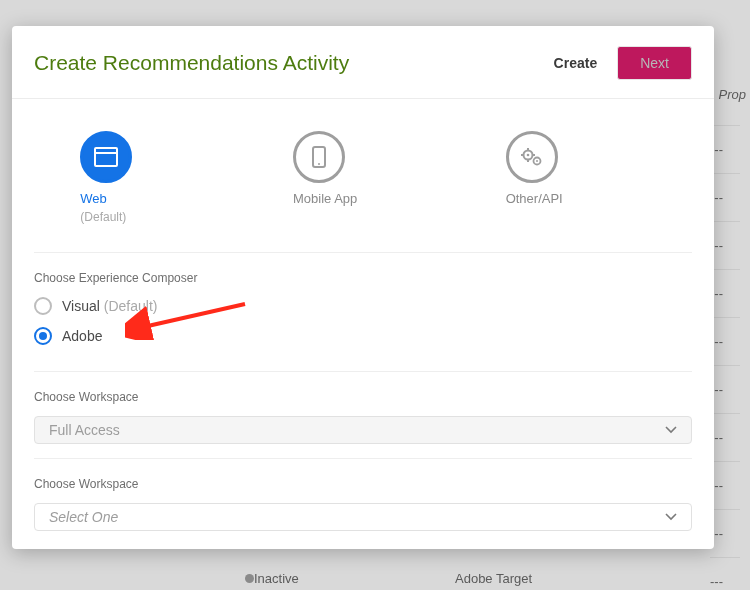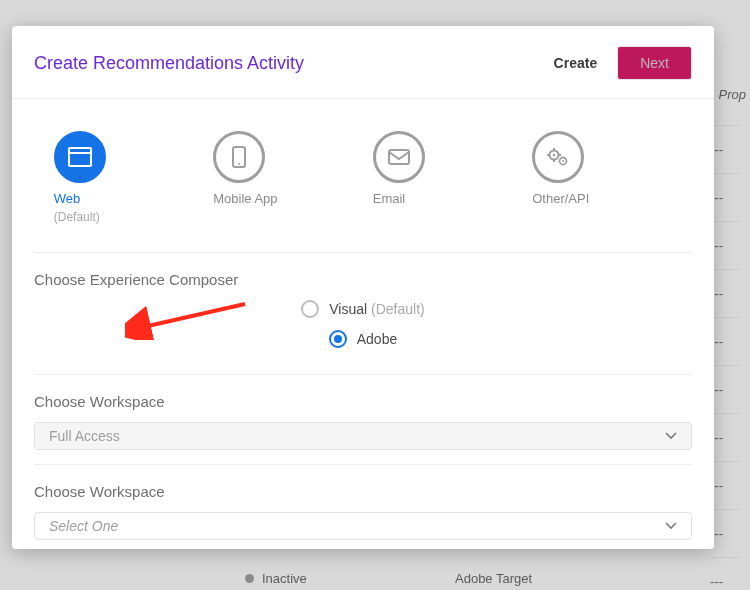--- a/index.html
+++ b/index.html
@@ -2,37 +2,37 @@
 <html><head>
 <meta charset="utf-8">
 <style>
   * { box-sizing: border-box; margin: 0; padding: 0; }
   html, body { width: 750px; height: 590px; overflow: hidden; font-family: -apple-system, BlinkMacSystemFont, "Segoe UI", Arial, sans-serif; }
   body { background: #d9d9d9; position: relative; }
 
   
   .bg-col-head { position:absolute; top:87px; right:0; color:#5a5a5a; font-size:13px; }
   .bg-row { position:absolute; right:10px; color:#5a5a5a; font-size:13px; width:30px; text-align:left; border-top:1px solid #c9c9c9; padding-top:16px; height:48px;}
-  .bg-status { position:absolute; left:245px; bottom:4px; color:#5a5a5a; font-size:13px; display:flex; align-items:center; gap:8px;}
+  .bg-status { position:absolute; left:245px; bottom:4px; color:#5a5a5a; font-size:13px; display:flex; align-items:center; }
   .bg-status .dot { width:9px; height:9px; border-radius:50%; background:#8a8a8a; display:inline-block;}
   .bg-target { position:absolute; left:455px; bottom:4px; color:#5a5a5a; font-size:13px;}
   .bg-head { position:absolute; top:0; left:52px; color:#5a5a5a; font-size:12px;}
 
   .modal {
     position:absolute; left:12px; top:26px; width:702px; height:523px;
     background:#fff; border-radius:4px; box-shadow:0 4px 20px rgba(0,0,0,0.25);
     padding: 0;
   }
 
   .modal-header {
     display:flex; align-items:center; justify-content:space-between;
     padding: 20px 22px 18px 22px;
     border-bottom:1px solid #ececec;
   }
-  .modal-title { font-size:18px; font-weight:300; color:#6d28d9; }
+  .modal-title { font-size:21px; font-weight:300; color:#4d7c0f; }
   .modal-actions { display:flex; align-items:center; gap:20px; }
   .cancel-btn { background:none; border:none; font-size:14px; font-weight:600; color:#3a3a3a; cursor:pointer; }
   .next-btn { background:#be185d; border:1px solid #e6e6e6; color:#b7b7b7; font-size:14px; font-weight:400; padding:8px 22px; border-radius:3px; cursor:default; }
 
   .modal-body { padding: 0 22px 0 22px; }
 
   .channel-row {
     display:flex; justify-content:space-around; align-items:flex-start;
     padding: 32px 10px 28px 10px;
     border-bottom:1px solid #eeeeee;
@@ -43,23 +43,23 @@
     border:3px solid #9e9e9e; display:flex; align-items:center; justify-content:center;
     color:#9e9e9e;
   }
   .channel.active .circle { background:#1473e6; border-color:#1473e6; color:#fff; }
   .channel .label { font-size:13px; color:#8a8a8a; }
   .channel.active .label { color:#1473e6; font-weight:500; }
   .channel .sublabel { font-size:12px; color:#a9a9a9; margin-top:-4px;}
 
   .section { padding: 18px 0 14px 0; border-bottom:1px solid #eeeeee; }
   .section:last-child { border-bottom:none; padding-bottom:0;}
-  .section-title { font-size:15px; color:#6f6f6f; margin-bottom:12px; }
-
-  .radio-row { display:flex; align-items:center; gap:10px; margin-bottom:12px; cursor:pointer;justify-content:center; }
+  .section-title { font-size:12px; color:#6f6f6f; margin-bottom:12px; }
+
+  .radio-row { display:flex; align-items:center; gap:10px; margin-bottom:12px; cursor:pointer; }
   .radio-outer { width:18px; height:18px; border-radius:50%; border:2px solid #bdbdbd; display:flex; align-items:center; justify-content:center; }
   .radio-row.selected .radio-outer { border-color:#1473e6; }
   .radio-inner { width:8px; height:8px; border-radius:50%; background:transparent; }
   .radio-row.selected .radio-inner { background:#1473e6; }
   .radio-label { font-size:14px; color:#4b4b4b; }
   .radio-label .default { color:#a9a9a9; }
 
   .select {
     width:100%; height:28px; border:1px solid #e1e1e1; border-radius:4px;
     display:flex; align-items:center; justify-content:space-between;
@@ -124,29 +124,20 @@
       <div class="channel">
         <div class="circle">
           <svg width="14" height="22" viewBox="0 0 14 22">
               <rect x="1" y="1" width="12" height="20" rx="2" fill="none" stroke="currentColor" stroke-width="2"></rect>
               <circle cx="7" cy="18" r="1" fill="currentColor"></circle>
             </svg>
         </div>
         <span class="label">Mobile App</span>
       </div>
 
-      <div class="channel">
-        <div class="circle">
-          <svg width="22" height="16" viewBox="0 0 22 16">
-              <rect x="1" y="1" width="20" height="14" rx="2" fill="none" stroke="currentColor" stroke-width="2"></rect>
-              <path d="M1 3 L11 10 L21 3" fill="none" stroke="currentColor" stroke-width="2"></path>
-            </svg>
-        </div>
-        <span class="label">Email</span>
-      </div>
 
       <div class="channel">
         <div class="circle">
           <svg width="24" height="22" viewBox="0 0 24 22">
             <circle cx="8" cy="9" r="4.5" fill="none" stroke="currentColor" stroke-width="2"></circle>
             <circle cx="8" cy="9" r="1.3" fill="currentColor"></circle>
             <line x1="8" y1="2" x2="8" y2="4.2" stroke="currentColor" stroke-width="2"></line>
             <line x1="8" y1="13.8" x2="8" y2="16" stroke="currentColor" stroke-width="2"></line>
             <line x1="1" y1="9" x2="3.2" y2="9" stroke="currentColor" stroke-width="2"></line>
             <line x1="12.8" y1="9" x2="15" y2="9" stroke="currentColor" stroke-width="2"></line>

